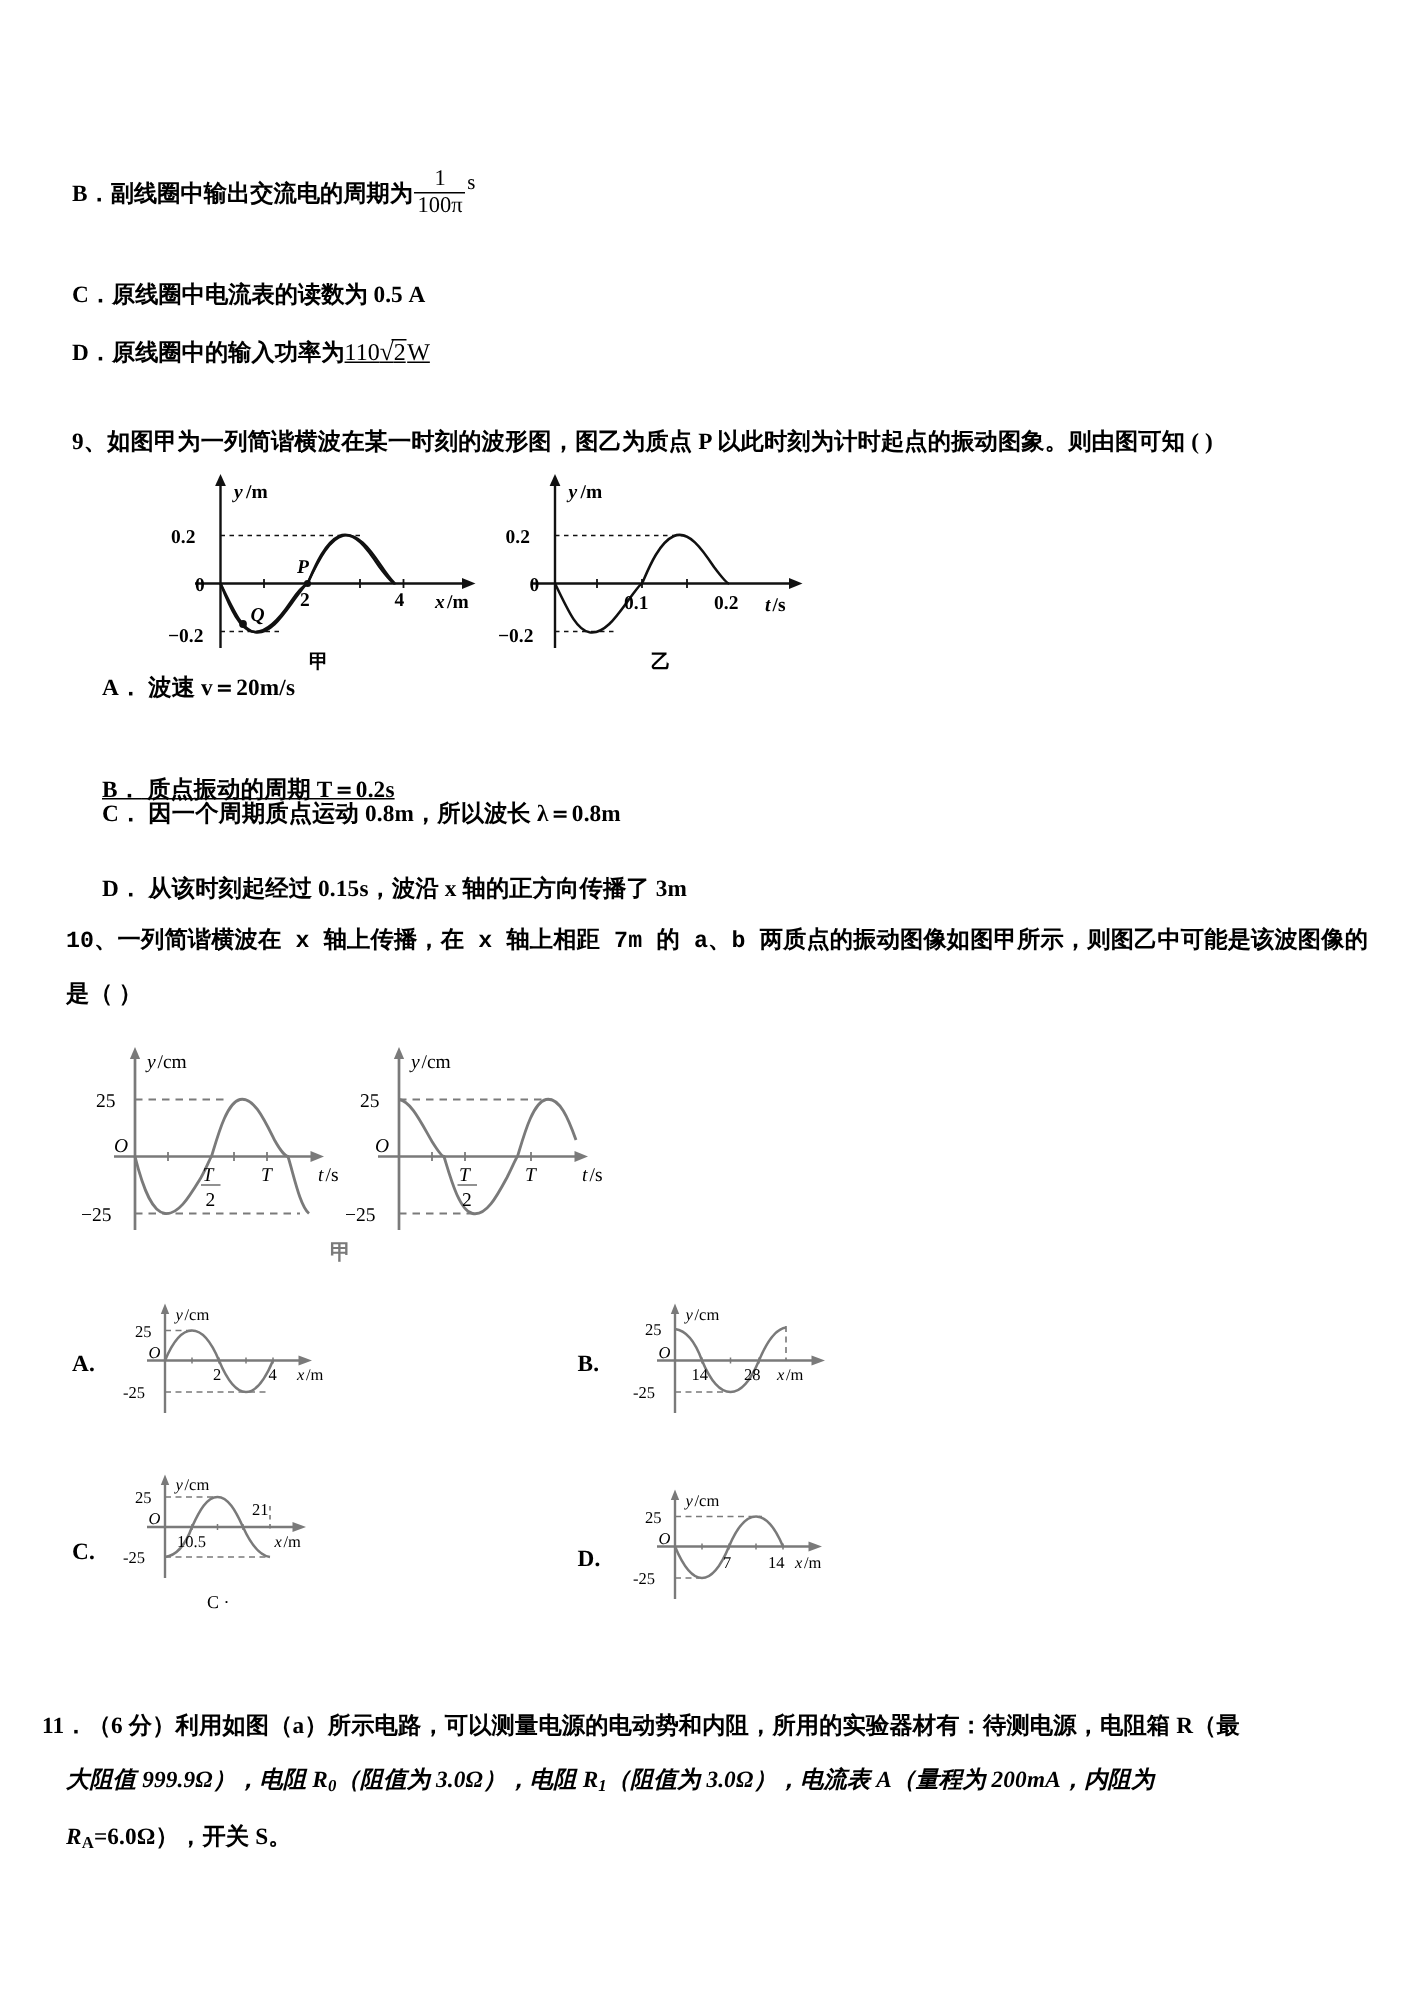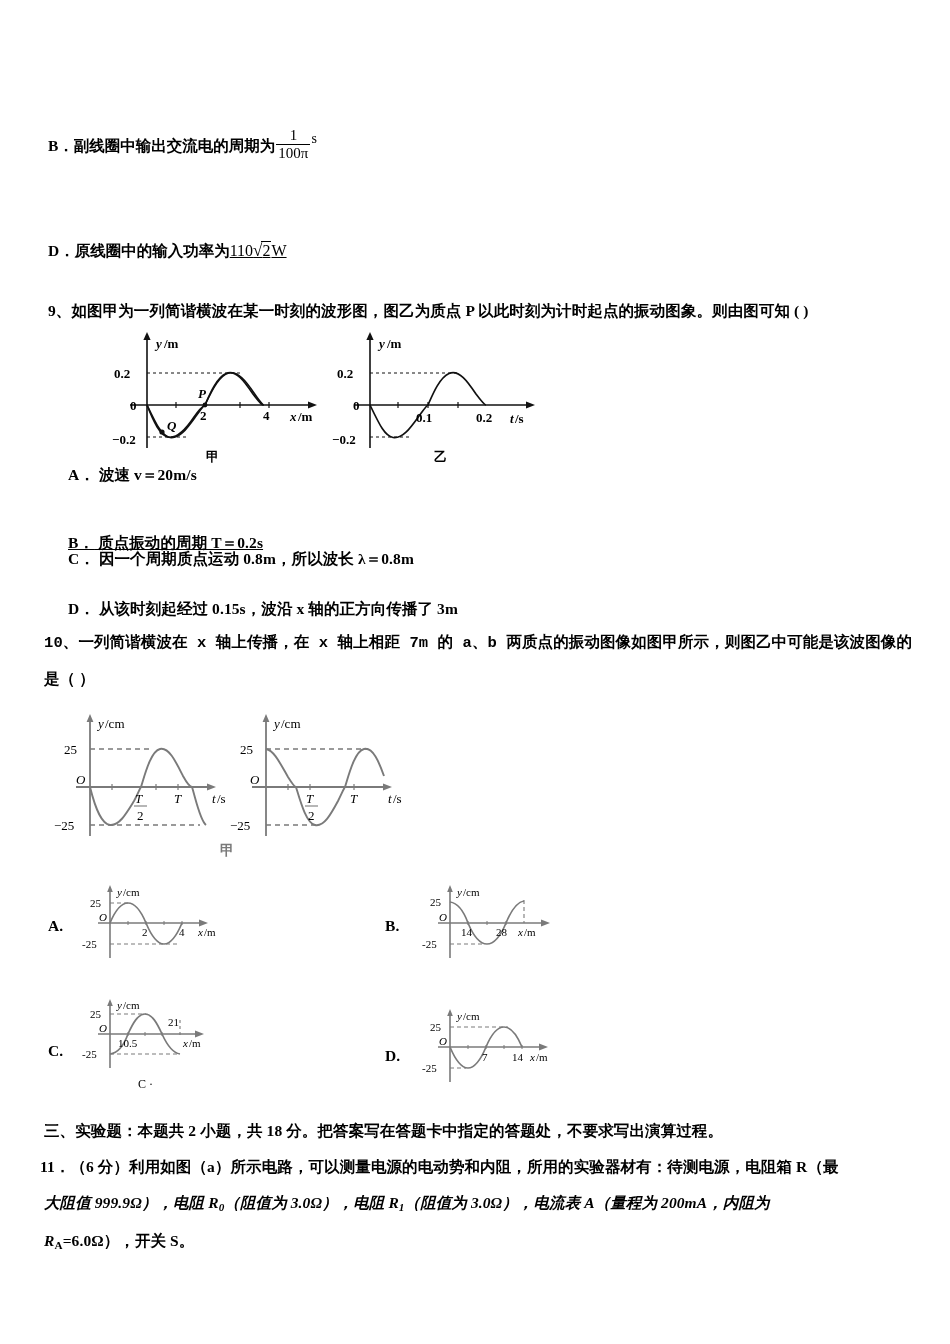--- a/index.html
+++ b/index.html
@@ -13,21 +13,20 @@
     position: relative;
     font-family: "Liberation Serif", "DejaVu Serif", serif;
     color: #000000;
     overflow: hidden;
   }
   .page {
     position: absolute;
     left: 0; top: 0;
     width: 950px;
     height: 1132px;
-    margin-top: 16px;
   }
 
   
   .line {
     position: absolute;
     font-size: 15.5px;
     line-height: 1.5;
     white-space: nowrap;
     font-weight: bold;
   }
@@ -102,20 +101,23 @@
 </style>
 </head>
 <body>
 
 <div class="page">
 
   <div class="line" style="left:48px; top:112px;">
     <span class="opt-label">B．</span><span>副线圈中输出交流电的周期为</span><span class="frac"><span class="num">1</span><span class="den">100π</span></span><span class="fr-unit">s</span>
   </div>
 
+  <div class="line" style="left:48px; top:185px;">
+    <span class="opt-label">C．</span><span>原线圈中电流表的读数为 0.5 A</span>
+  </div>
 
   <div class="line" style="left:48px; top:222px;">
     <span class="opt-label">D．</span><span>原线圈中的输入功率为</span><span class="sqrt"><span>110</span><span class="rad">√</span><span class="bar">2</span><span>W</span></span>
   </div>
 
   <div class="qtext" style="left:48px; top:280px; width:880px;">9、如图甲为一列简谐横波在某一时刻的波形图，图乙为质点 P 以此时刻为计时起点的振动图象。则由图可知 ( )</div>
 
   <div class="fig" style="left:112px; top:312px;">
     <svg width="230" height="135" viewBox="0 0 230 135">
 
@@ -363,22 +365,21 @@
       <text x="10" y="25" font-family="Liberation Serif, serif" font-size="11">25</text>
       <text x="19" y="39" font-family="Liberation Serif, serif" font-size="11" font-style="italic">O</text>
       <text x="2" y="66" font-family="Liberation Serif, serif" font-size="11">-25</text>
       <text x="62" y="55" font-family="Liberation Serif, serif" font-size="11">7</text>
       <text x="92" y="55" font-family="Liberation Serif, serif" font-size="11">14</text>
       <text x="110" y="55" font-family="Liberation Serif, serif" font-size="11" font-style="italic">x</text>
       <text x="116" y="55" font-family="Liberation Serif, serif" font-size="11">/m</text>
     </svg>
   </div>
 
-  <div class="qtext" style="left:44px; top:1100px; width:890px;">三、实验题：本题共 2 小题，共 18 分。把答案写在答题卡中指定的答题处，不要求写出演算过程。</div>
-  <div class="qtext" style="left:40px; top:1136px; width:890px;">11．（6 分）利用如图（a）所示电路，可以测量电源的电动势和内阻，所用的实验器材有：待测电源，电阻箱 R（最</div>
+  <div class="qtext" style="left:28px; top:1136px; width:890px;">11．（6 分）利用如图（a）所示电路，可以测量电源的电动势和内阻，所用的实验器材有：待测电源，电阻箱 R（最</div>
   <div class="qtext" style="left:44px; top:1172px; width:890px;font-style:italic;">
     <span>大阻值 999.9Ω），电阻 R</span><span class="sub">0</span><span>（阻值为 3.0Ω），电阻 R</span><span class="sub">1</span><span>（阻值为 3.0Ω），电流表 A（量程为 200mA，内阻为</span>
   </div>
   <div class="qtext" style="left:44px; top:1210px;">
     <span class="ital">R</span><span class="sub">A</span><span>=6.0Ω），开关 S。</span>
   </div>
 
 </div>
 
 </body></html>

